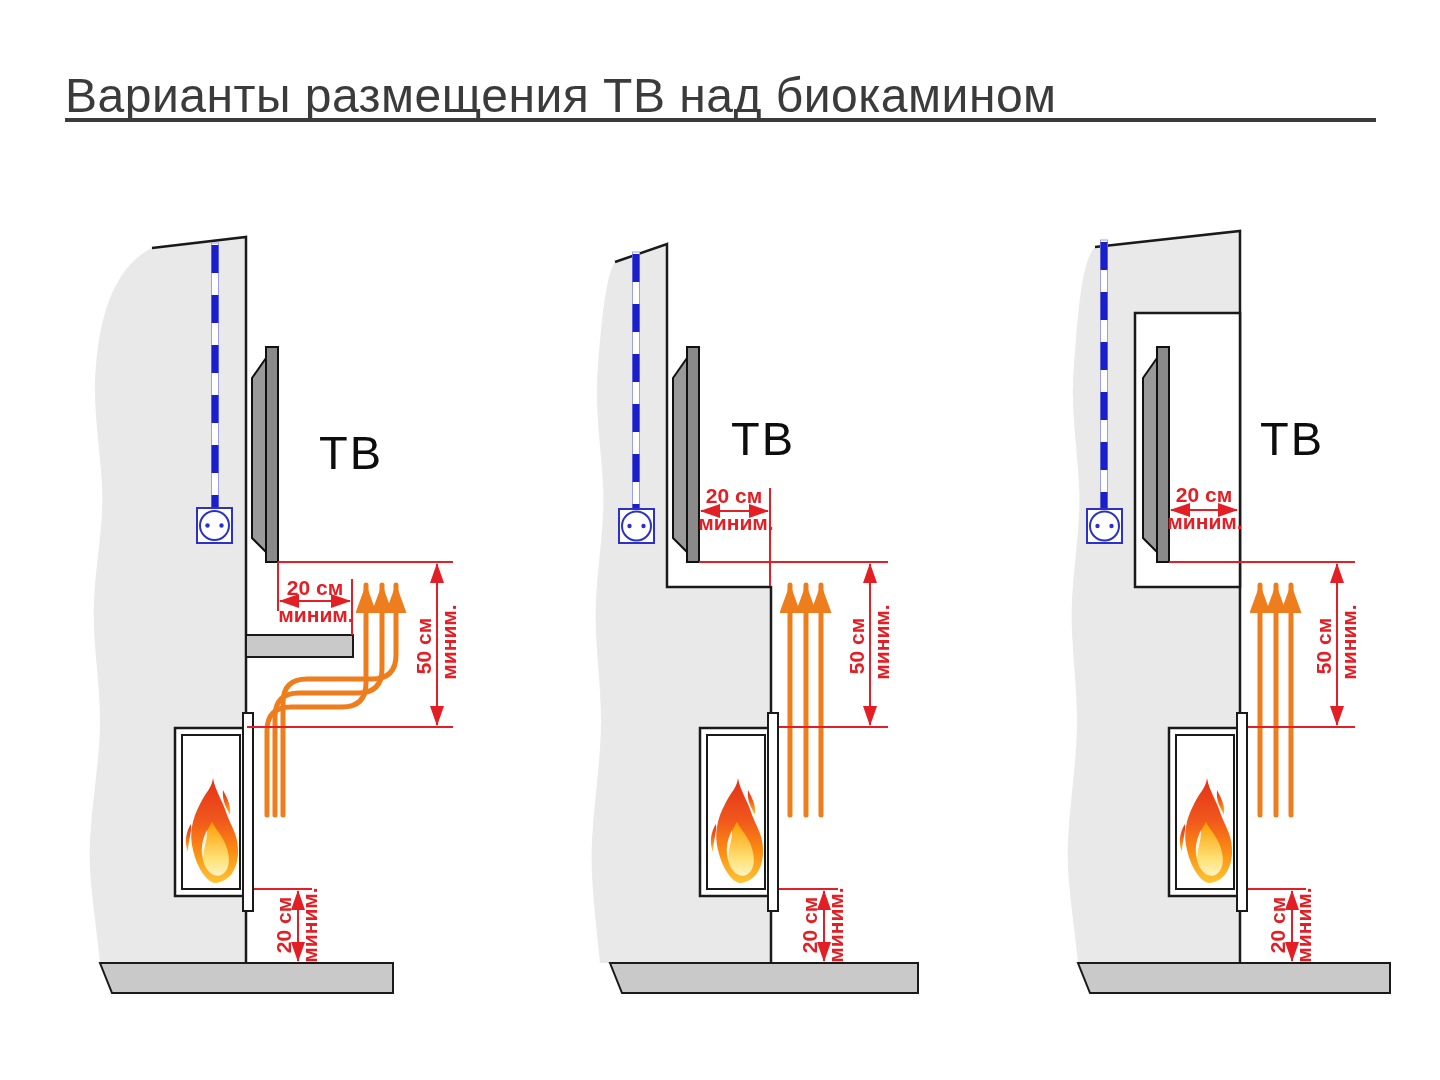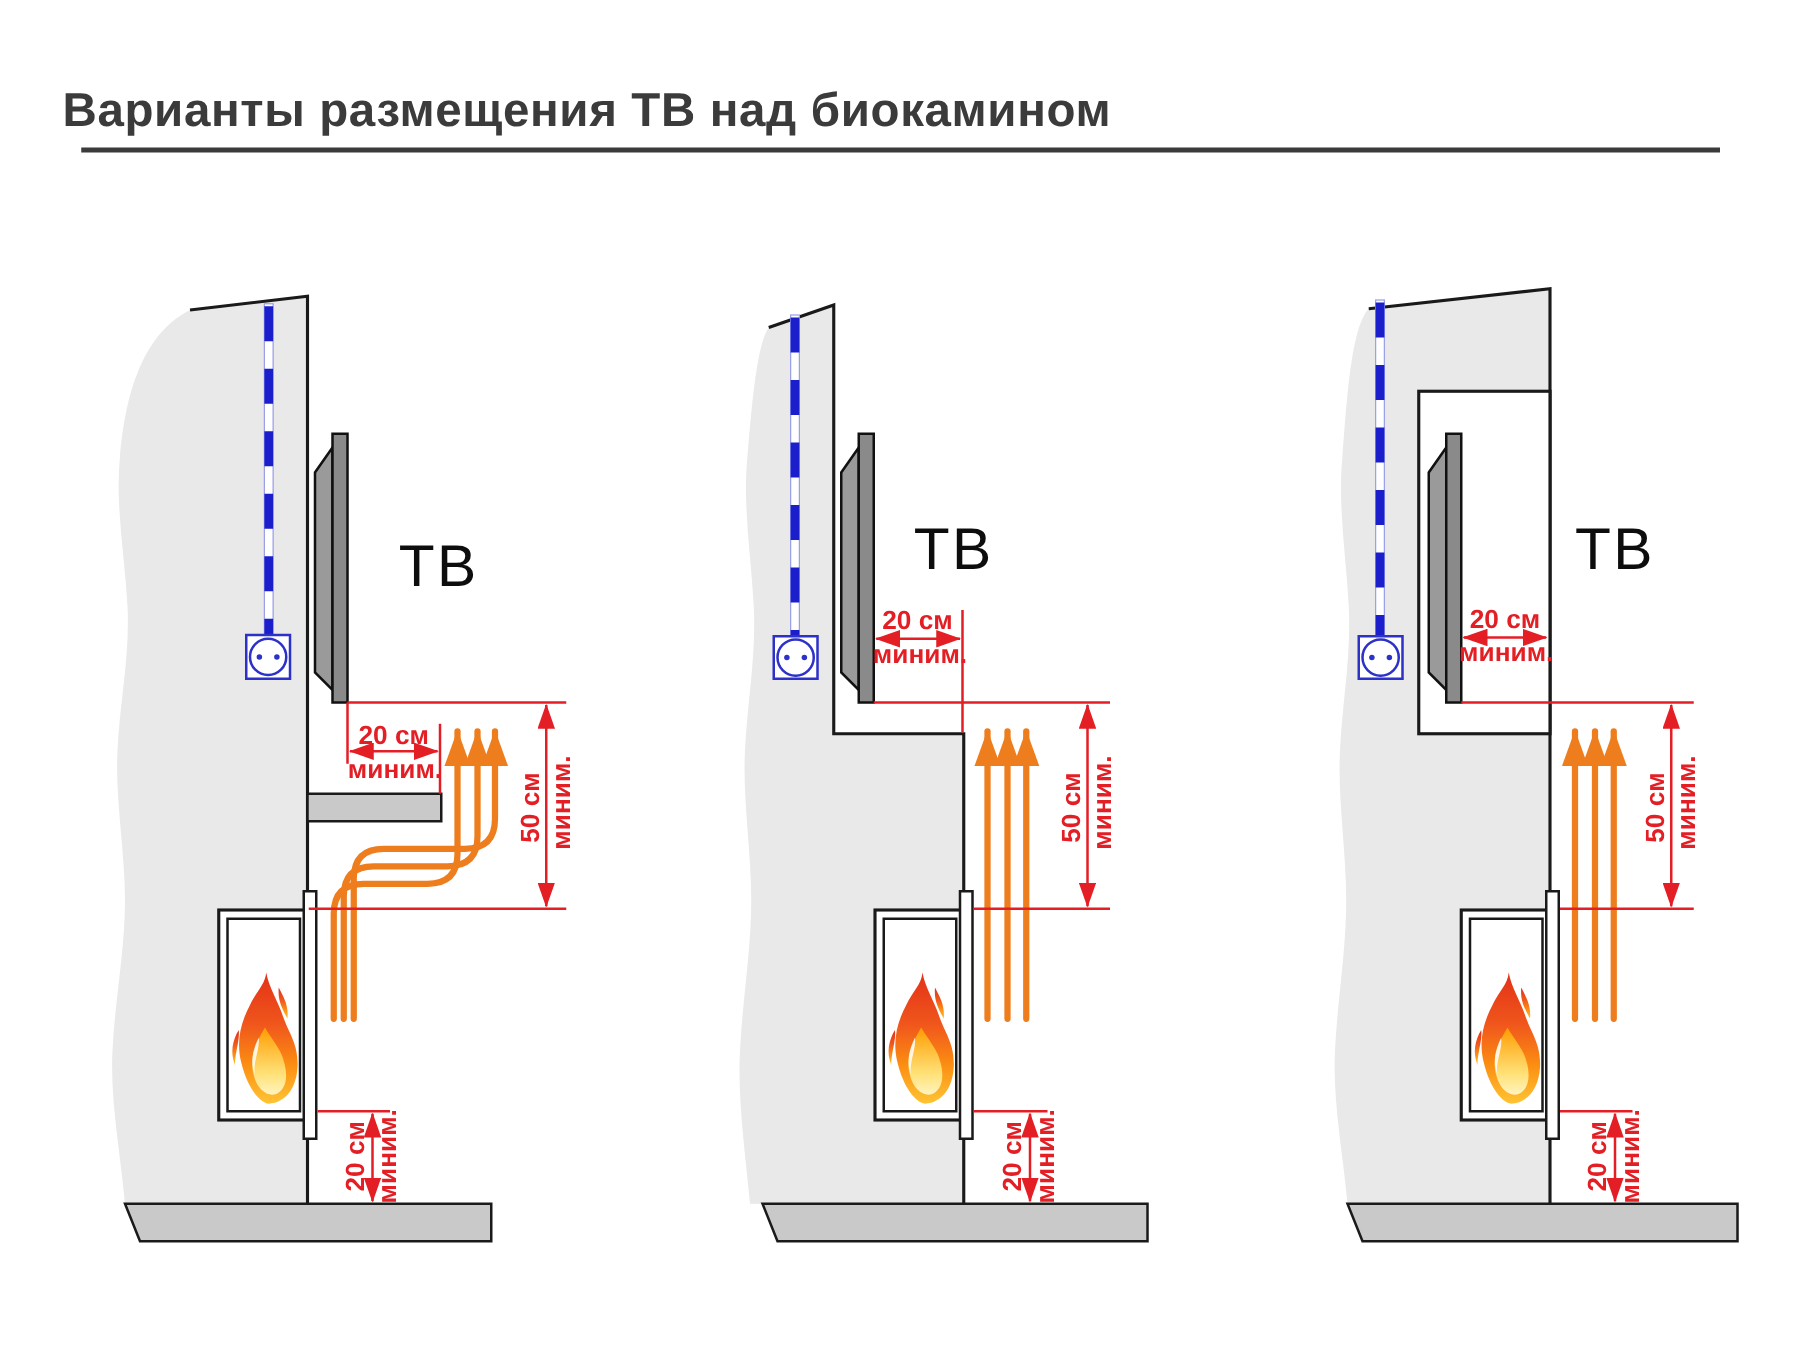--- a/index.html
+++ b/index.html
@@ -1,18 +1,18 @@
 <!DOCTYPE html>
 <html><head>
 <meta charset="utf-8">
 <style>
   html,body{margin:0;padding:0;background:#fff;width:1440px;height:1080px;overflow:hidden;
             font-family:"Liberation Sans",sans-serif;}
   .stage{position:relative;width:1440px;height:1080px;background:#fff;}
-  .page-title{position:absolute;left:50px;top:68px;margin:0;font-size:38px;font-weight:700;
+  .page-title{position:absolute;left:65px;top:68px;margin:0;font-size:48px;font-weight:400;
               color:#3b3b3b;letter-spacing:0.5px;white-space:nowrap;}
   .title-rule{position:absolute;left:65px;top:118px;width:1311px;height:4px;background:#3b3b3b;}
   svg.diagram{position:absolute;left:0;top:0;}
   .wall{fill:#e9e9e9;}
   .edge{fill:none;stroke:#1a1a1a;stroke-width:2.5;}
   .slab{fill:#c9c9c9;stroke:#1a1a1a;stroke-width:2;}
   .tvpanel{fill:#8a8a8a;stroke:#111;stroke-width:2;}
   .tvback{fill:#9a9a9a;stroke:#111;stroke-width:2;}
   .fbox{fill:#fff;stroke:#1a1a1a;stroke-width:2.5;}
   .fboxin{fill:#fff;stroke:#1a1a1a;stroke-width:2;}

